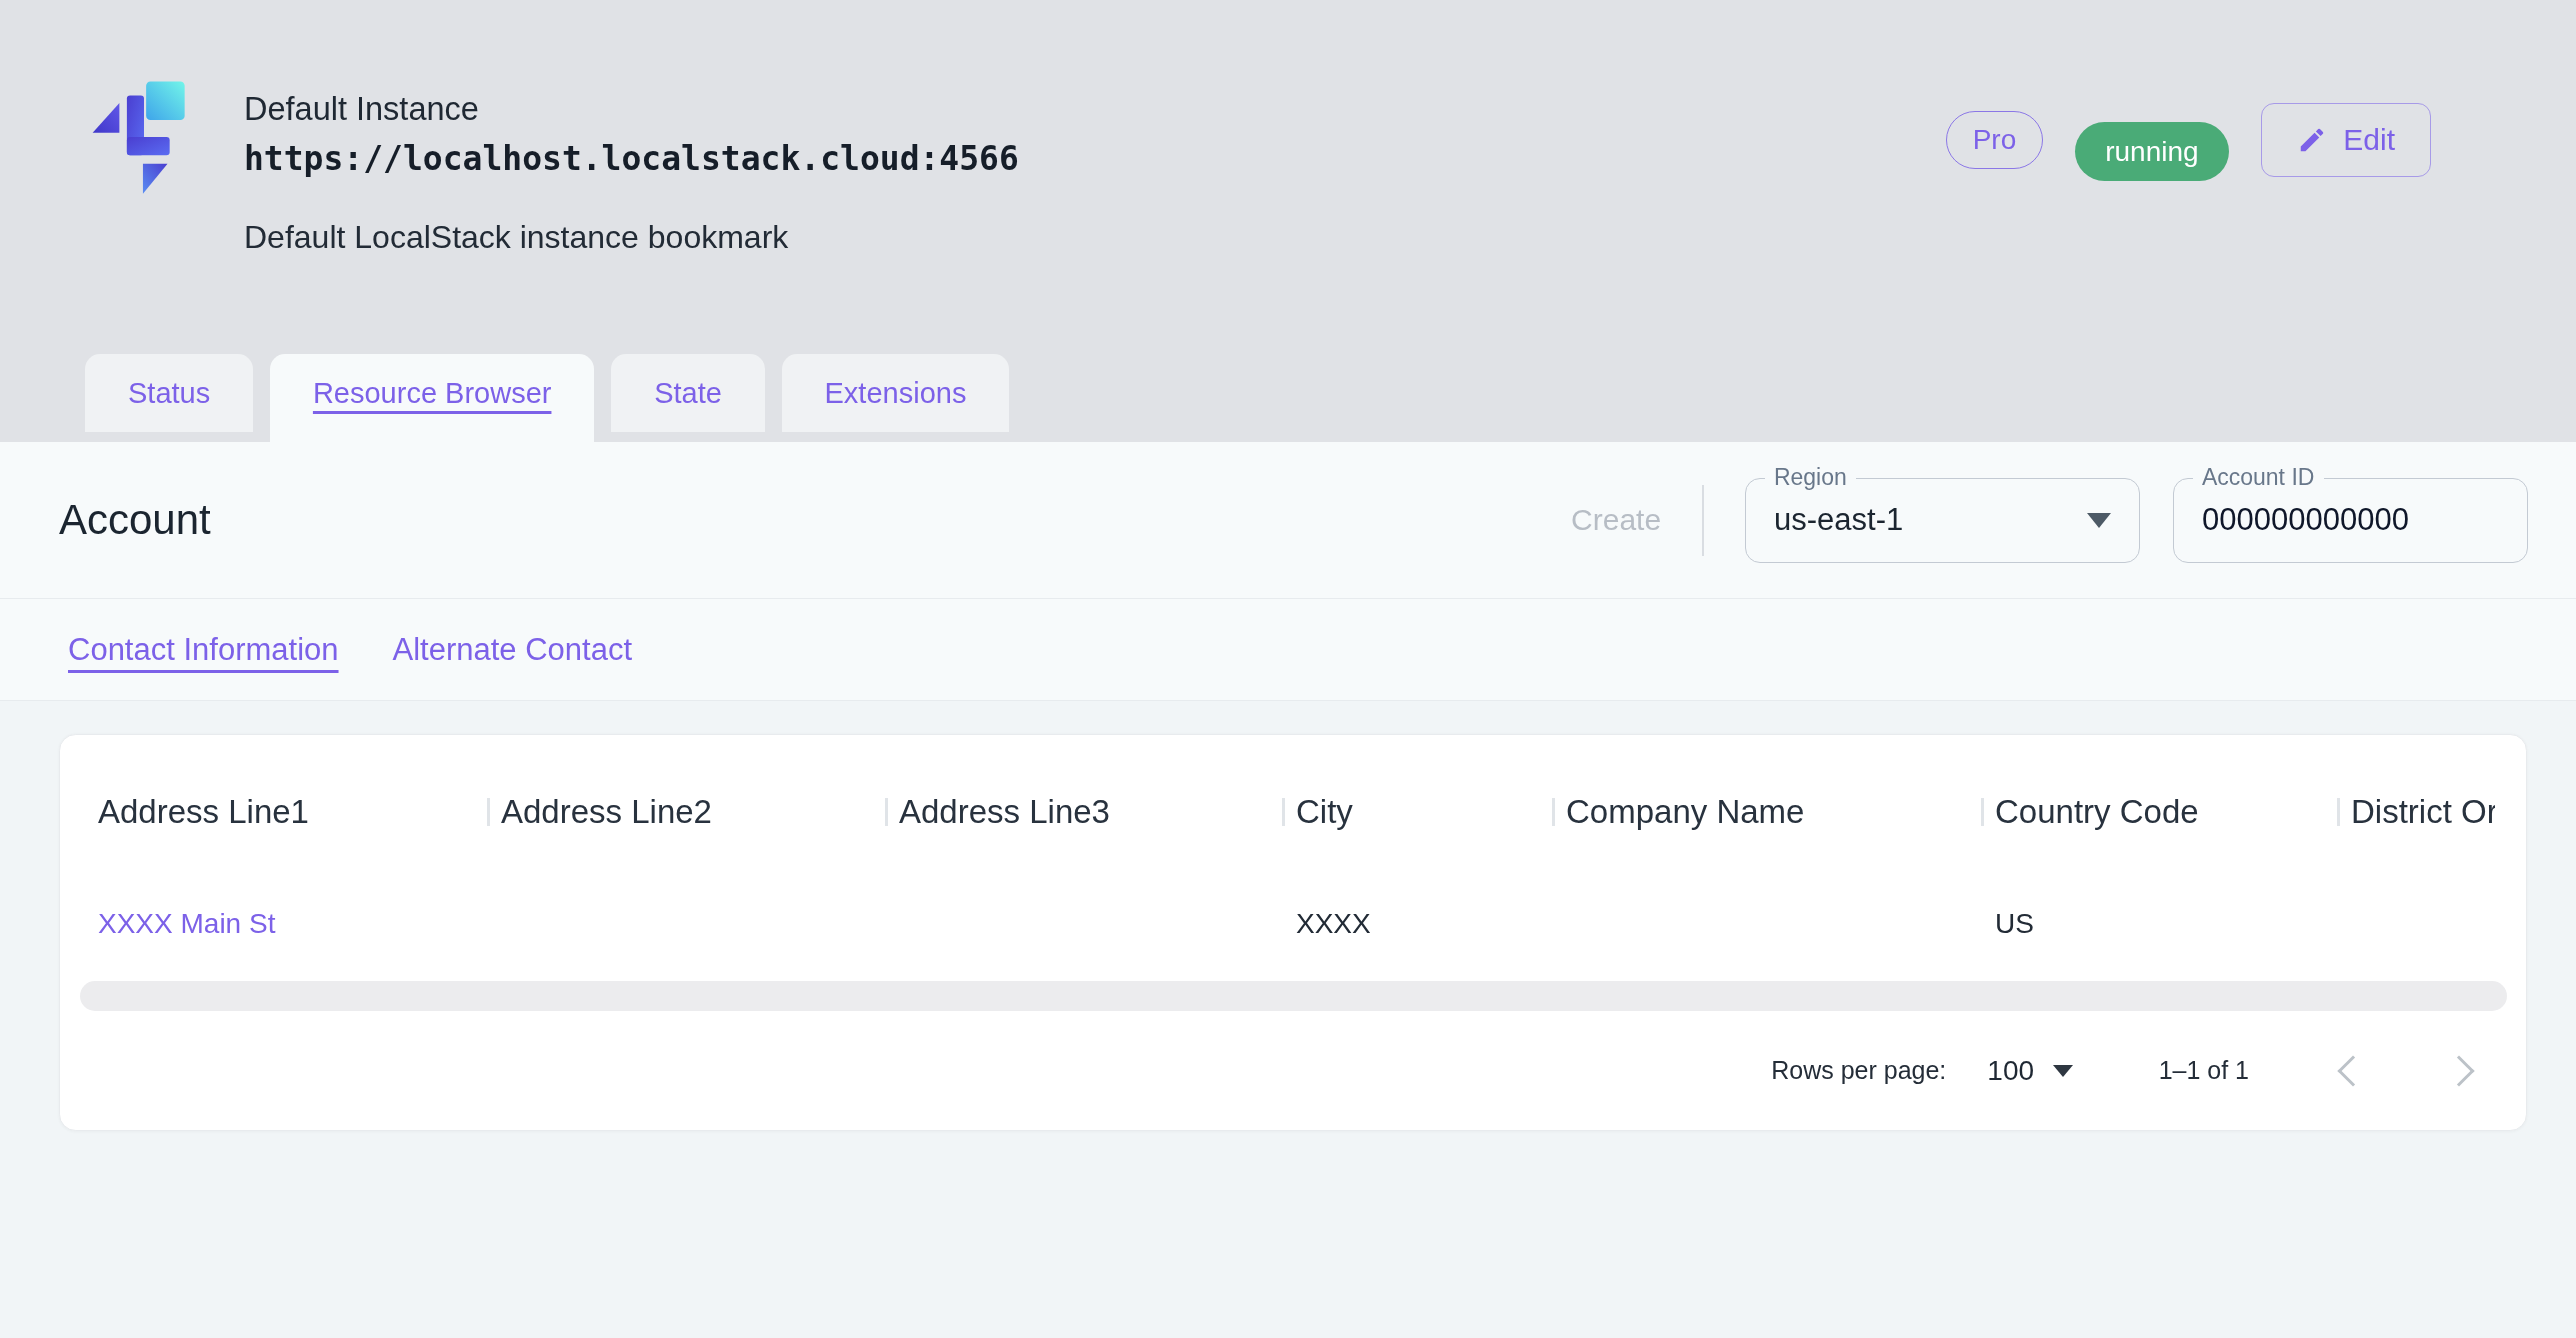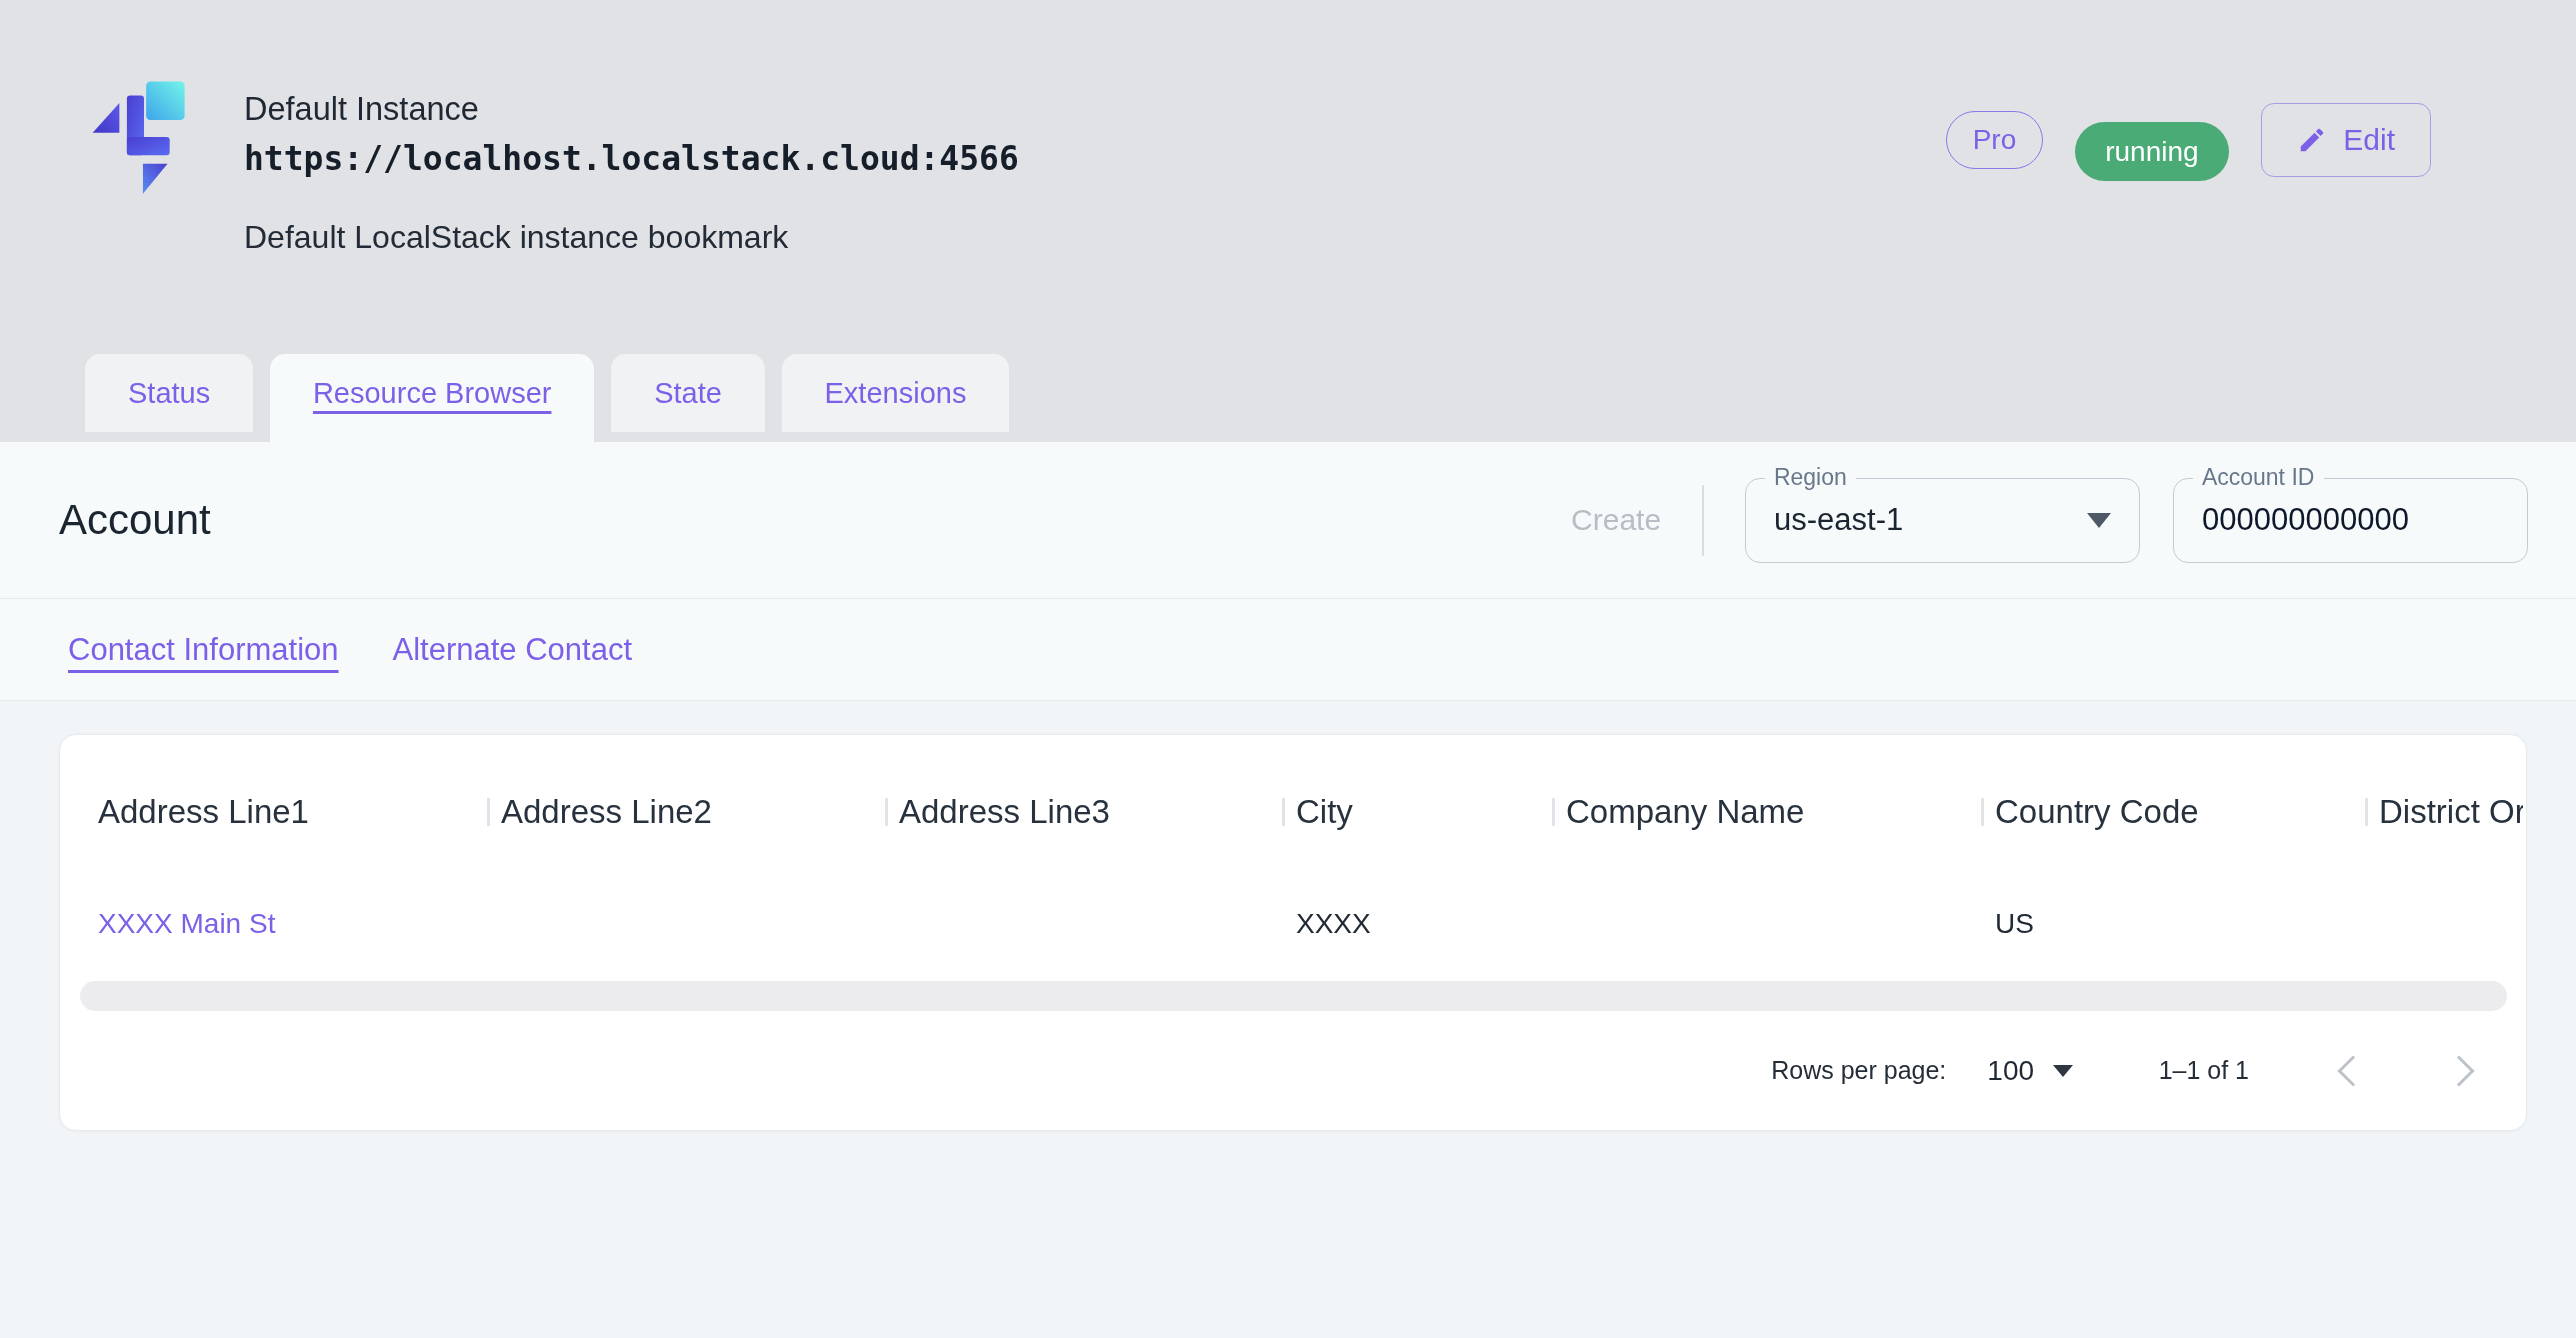--- a/index.html
+++ b/index.html
@@ -114,21 +114,21 @@
   .trow  { display:flex; margin-top:71px; flex:none; }
   .cell {
     flex:none; display:flex; align-items:center; height:41px;
     padding-left:14px; position:relative; overflow:hidden; white-space:nowrap;
   }
   .cell:first-child { padding-left:38px; }
   .cell .sep {
     position:absolute; left:0; top:6.5px; width:2.8px; height:28px; background:#e0e4e8;
   }
   .c0 { width:427px; } .c1 { width:398px; } .c2 { width:397px; }
-  .c3 { width:270px; } .c4 { width:429px; } .c5 { width:384px; } .c6 { width:158px; }
+  .c3 { width:270px; } .c4 { width:429px; } .c5 { width:356px; } .c6 { width:158px; }
   .th { font-size:33px; color:#28323e; }
   .td { font-size:28px; color:#222b36; }
   .td-link { color:#7c61e8; cursor:pointer; }
 
   .hscrollbar {
     margin:37px 18.6px 0 19.5px; height:30px; border-radius:15px;
     background:#ececee; flex:none; cursor:pointer;
   }
 
   .pagination {

